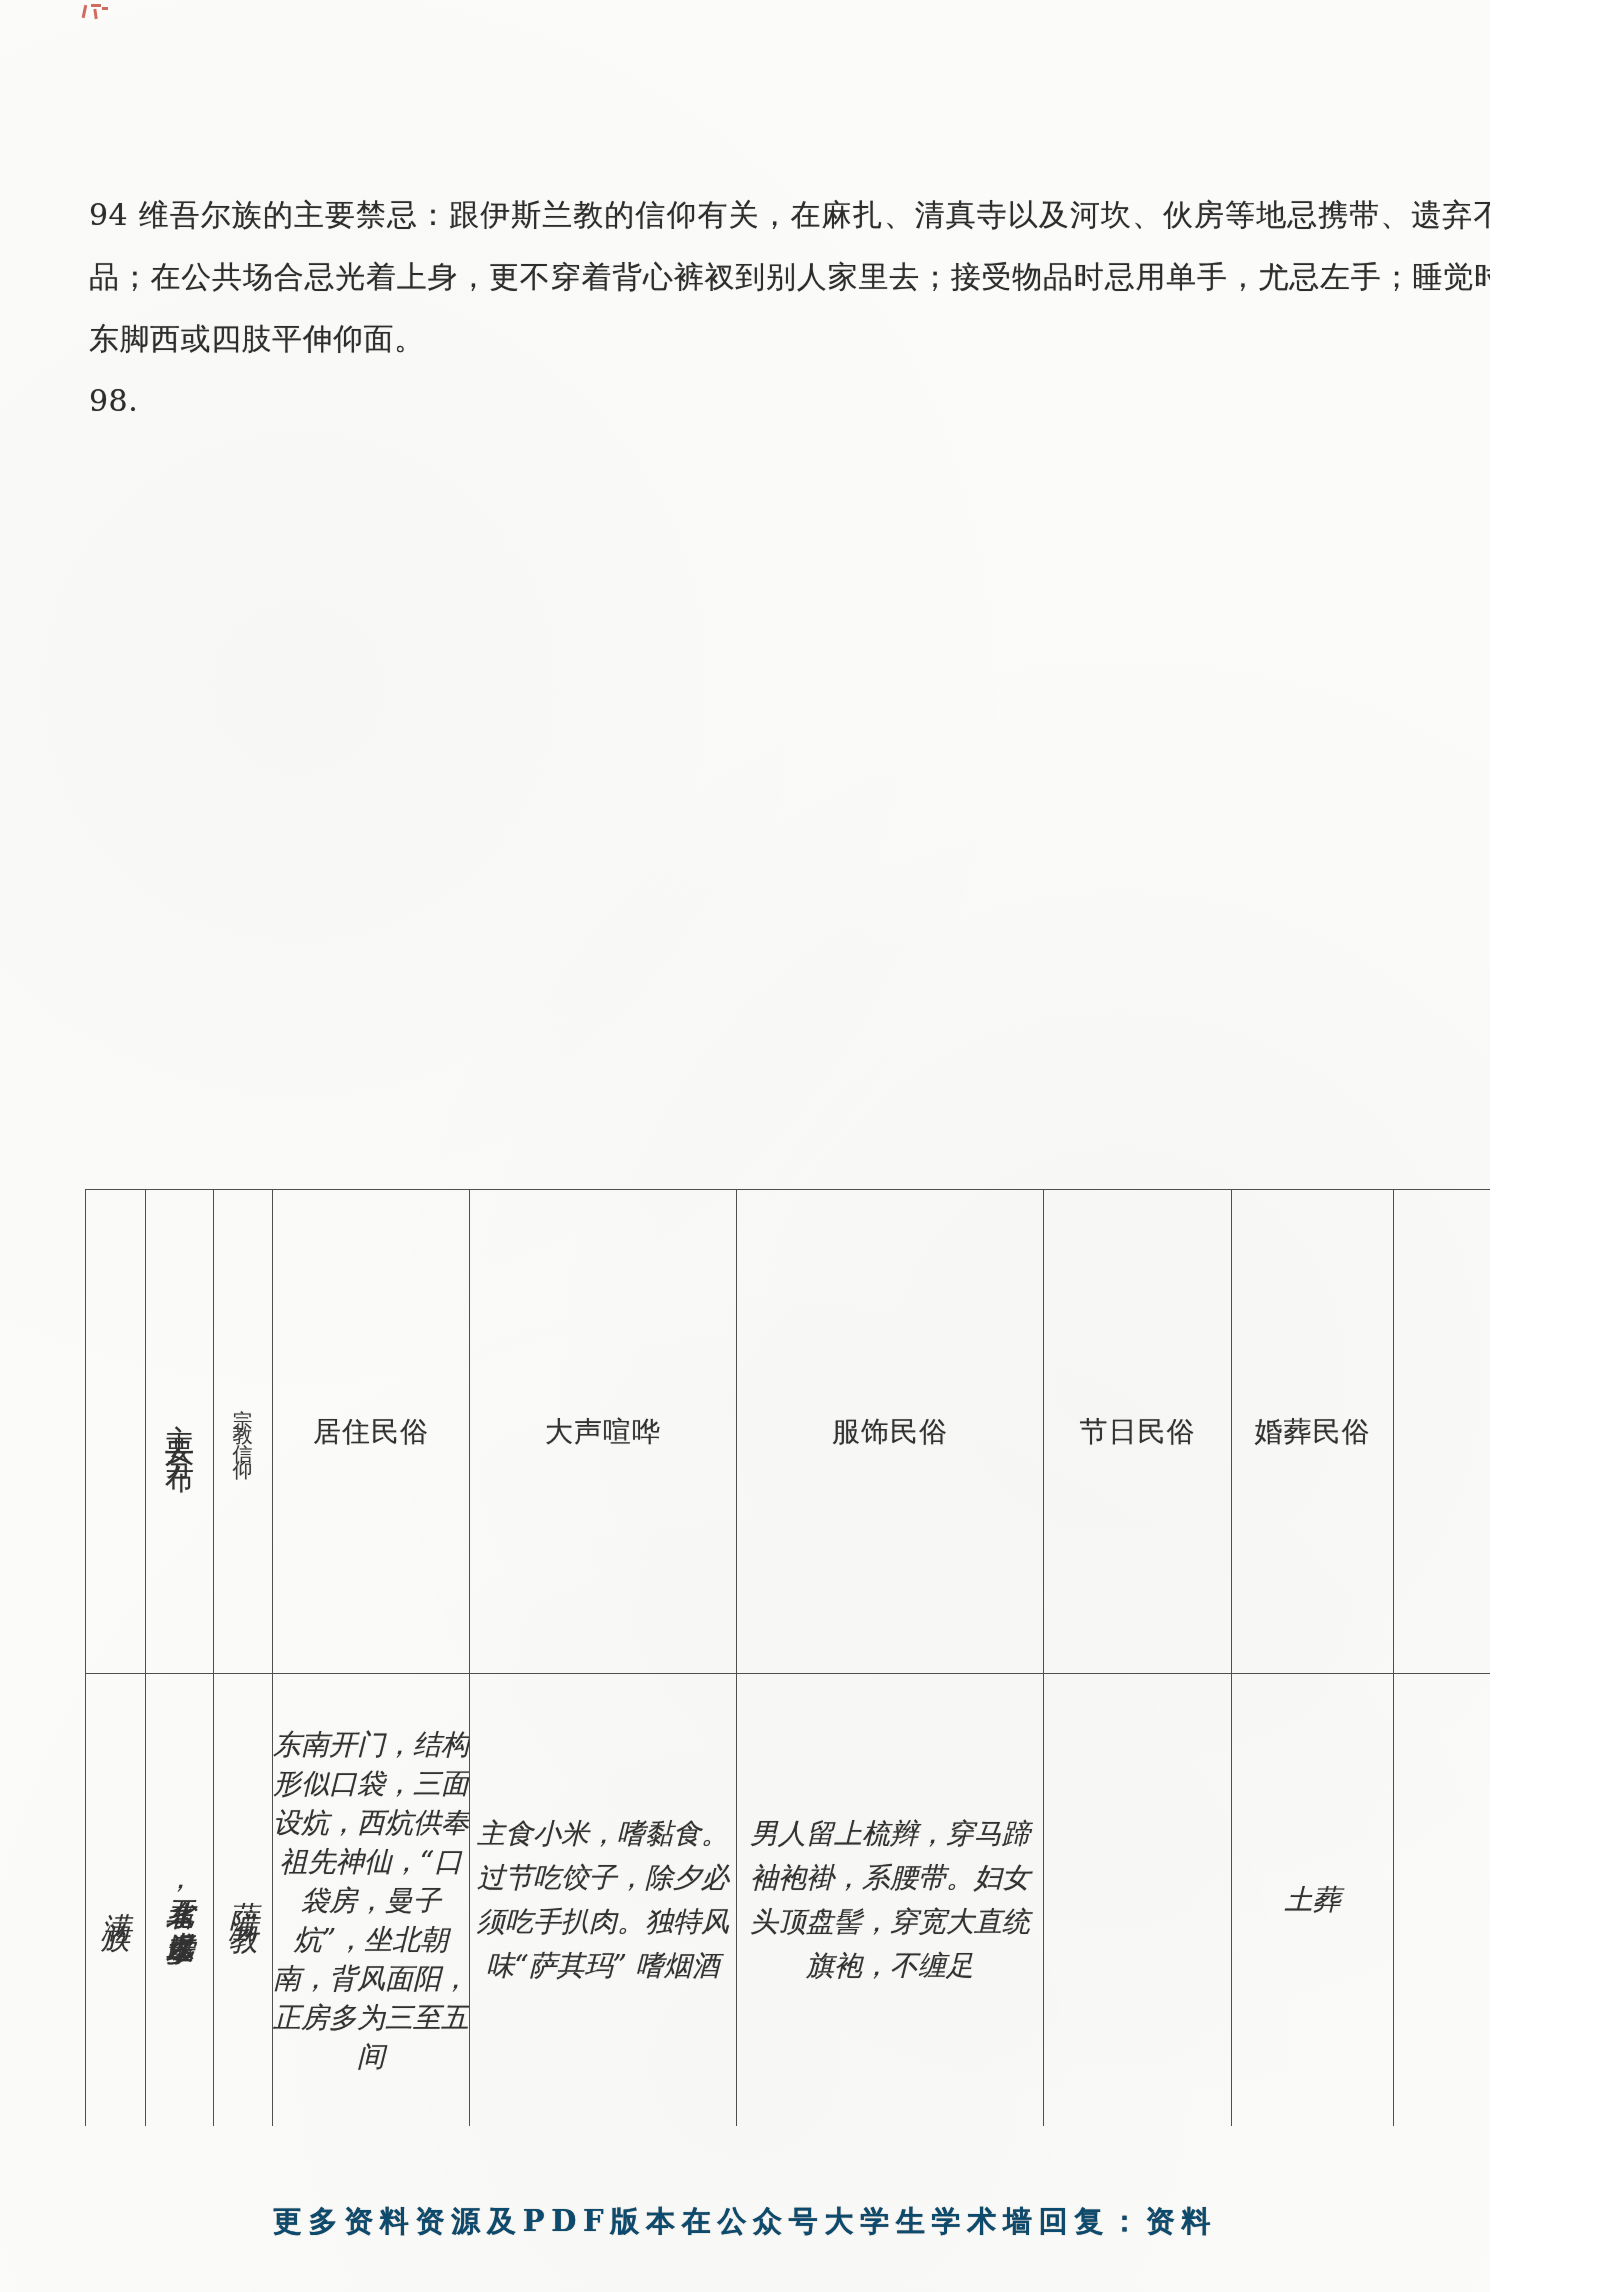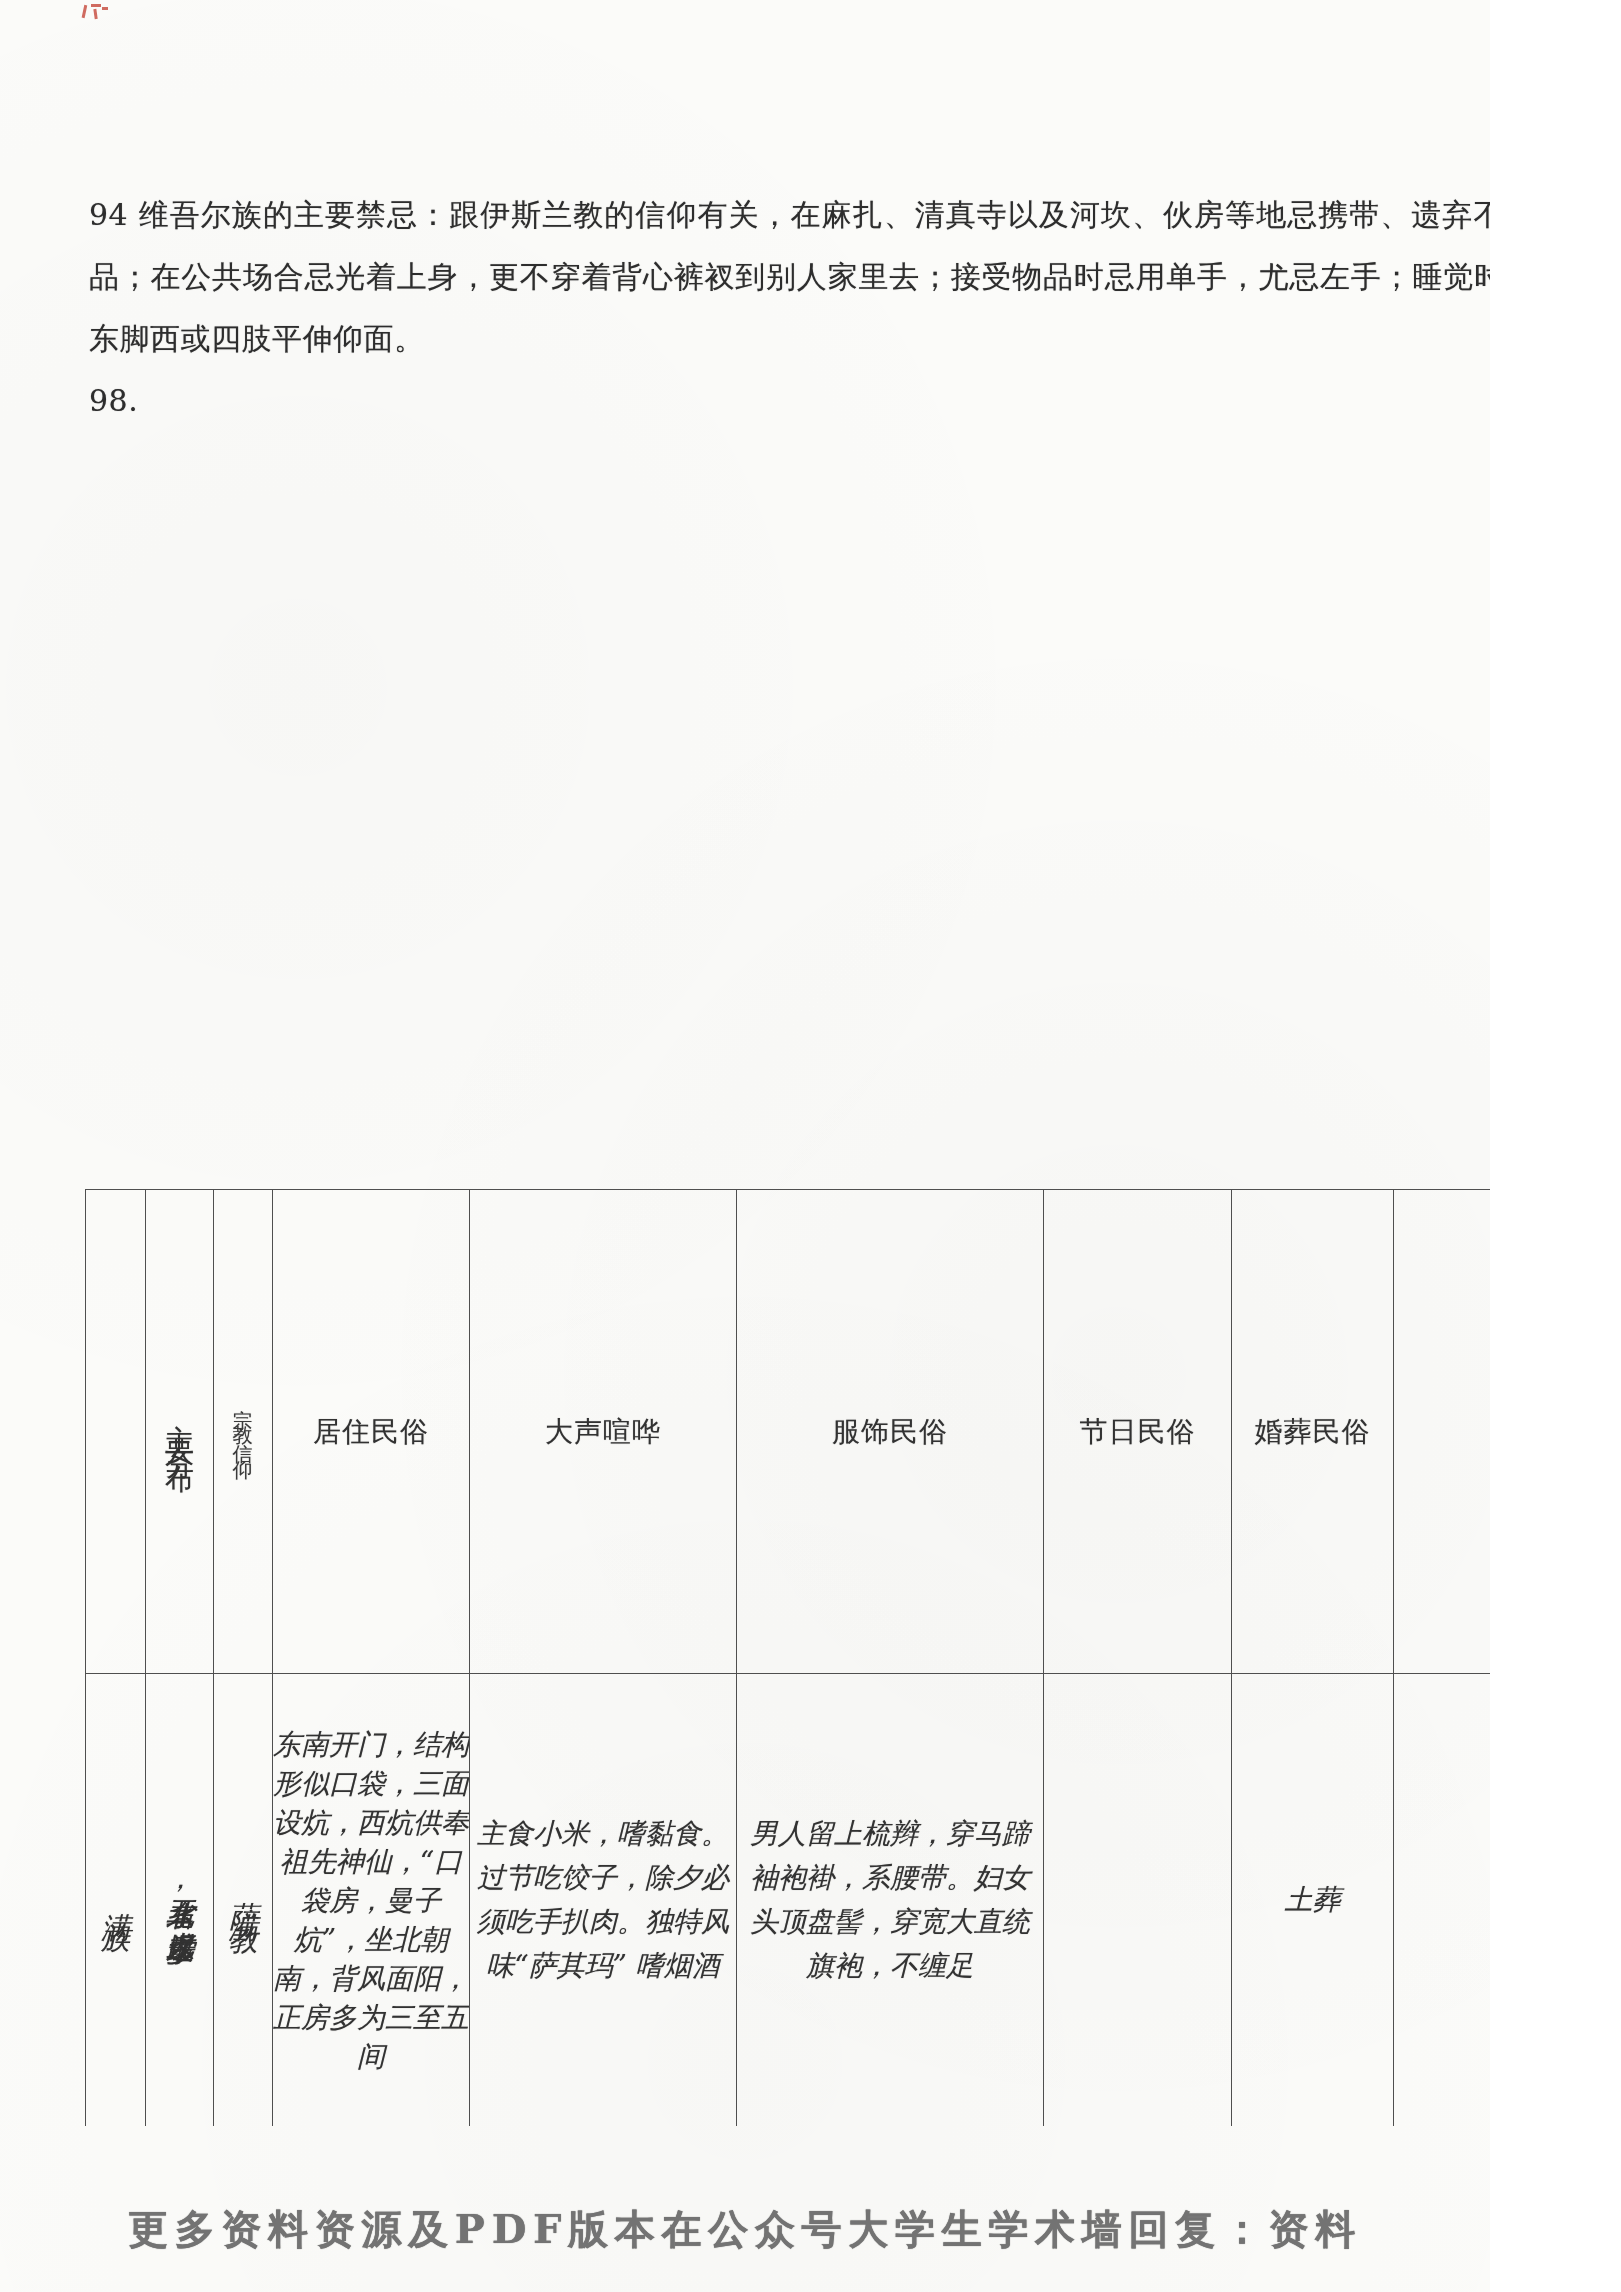--- a/index.html
+++ b/index.html
@@ -77,24 +77,24 @@
     -moz-text-align-last:center;
     text-align-last:center;
     padding:0 16.3px;
     line-height:39px;
   }
   td.txt.food, td.txt.cloth{line-height:44px;margin-left:12px;}
 
   .footer{
     position:absolute;left:0;top:2202px;width:100%;
     text-align:center;
-    font-size:40px;
+    font-size:29px;
     font-weight:bold;
     letter-spacing:6.7px;
-    color:#737373;
+    color:#0c4a6e;
     font-family:"DejaVu Serif","Liberation Serif",serif;
     text-shadow:0 0 1px rgba(0,0,0,.6);
   }
 </style>
 </head>
 <body>
 
 <div class="page">
 
   <div class="red-mark">

